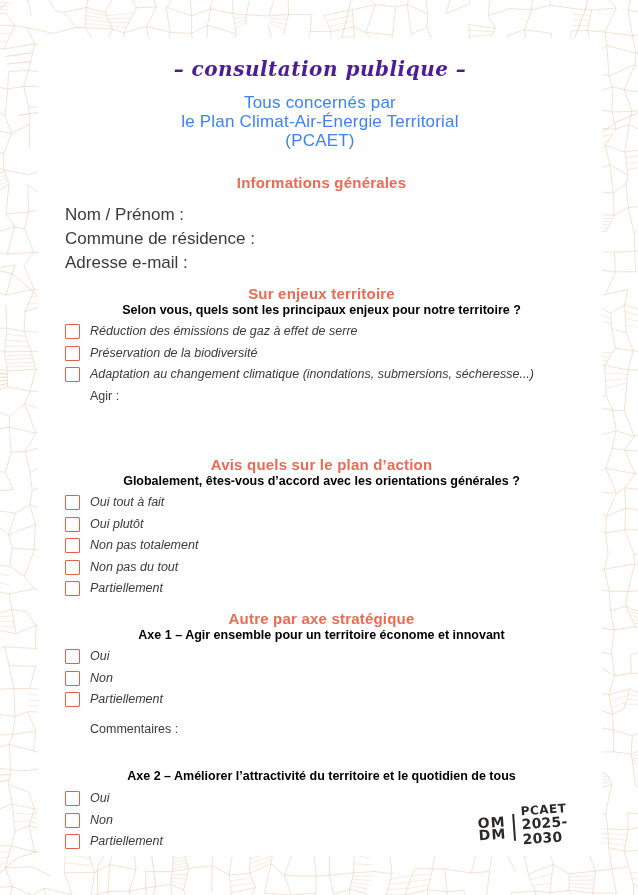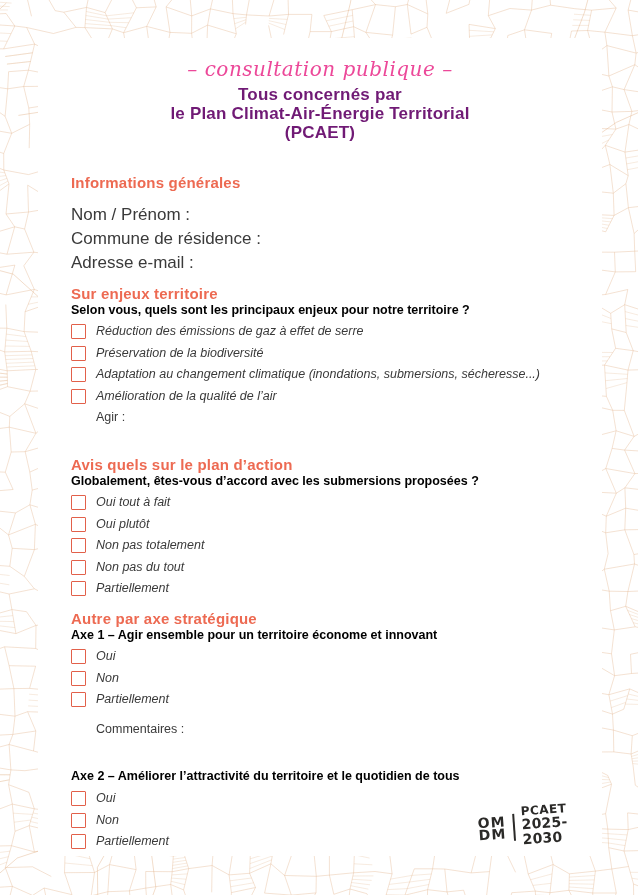--- a/index.html
+++ b/index.html
@@ -20,30 +20,30 @@
   #map-bg{position:absolute;inset:0;z-index:0;}
   #map-bg svg{display:block;width:638px;height:895px;}
   .panel{
     position:absolute;left:38px;top:38px;width:564px;height:818px;
     background:#ffffff;z-index:1;
   }
   
   .hdr{position:absolute;left:0;top:18px;width:100%;text-align:center;}
   .script-title{
     font-family:"DejaVu Serif", cursive;
-    font-style:italic;font-weight:400;
-    font-size:20px;line-height:26px;color:#ec4899;
+    font-style:italic;font-weight:700;
+    font-size:20px;line-height:26px;color:#4c1d95;
     letter-spacing:.5px;
   }
   .main-title{
-    font-size:17px;line-height:19px;font-weight:700;color:#701a75;
-    margin-top:3px;letter-spacing:.2px;
+    font-size:17px;line-height:19px;font-weight:400;color:#3b82f6;
+    margin-top:11px;letter-spacing:.2px;
   }
   
-  .sec{position:absolute;left:33px;right:24px;}
+  .sec{position:absolute;left:27px;right:24px;text-align:center;}
   .sec h2{
     color:var(--accent);font-size:15px;line-height:16px;font-weight:700;
     letter-spacing:.2px;
   }
   .question{
     font-weight:700;font-size:12.5px;line-height:14px;color:#000000;
     margin-top:1px;margin-bottom:7px;
   }
   .field-row{
     display:flex;align-items:center;
@@ -131,33 +131,29 @@
       <span class="opt-label">Réduction des émissions de gaz à effet de serre</span>
     </div>
     <div class="opt">
       <span class="cb"></span>
       <span class="opt-label">Préservation de la biodiversité</span>
     </div>
     <div class="opt">
       <span class="cb"></span>
       <span class="opt-label">Adaptation au changement climatique (inondations, submersions, sécheresse...)</span>
     </div>
-    <div class="opt">
-      <span class="cb"></span>
-      <span class="opt-label">Amélioration de la qualité de l’air</span>
-    </div>
     <div class="indent-label autre">
       <span>Agir :</span>
       <span class="fill-line"></span>
     </div>
   </section>
 
   <section class="sec sec-global">
     <h2>Avis quels sur le plan d’action</h2>
-    <div class="question">Globalement, êtes-vous d’accord avec les submersions proposées ?</div>
+    <div class="question">Globalement, êtes-vous d’accord avec les orientations générales ?</div>
     <div class="opt">
       <span class="cb"></span>
       <span class="opt-label">Oui tout à fait</span>
     </div>
     <div class="opt">
       <span class="cb"></span>
       <span class="opt-label">Oui plutôt</span>
     </div>
     <div class="opt">
       <span class="cb"></span>

